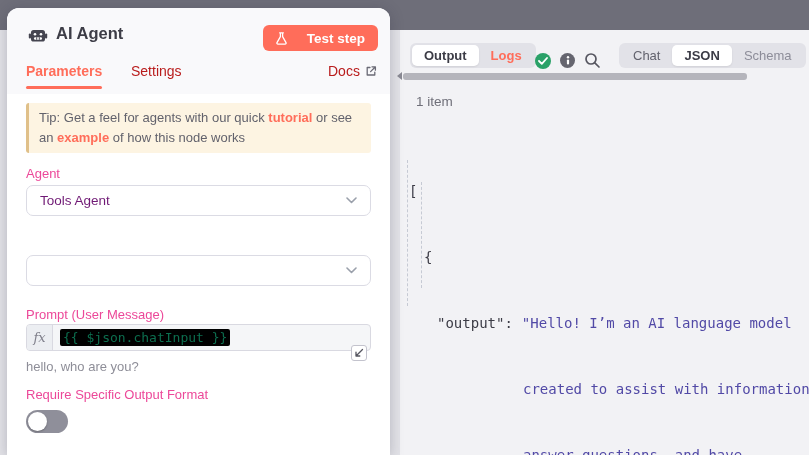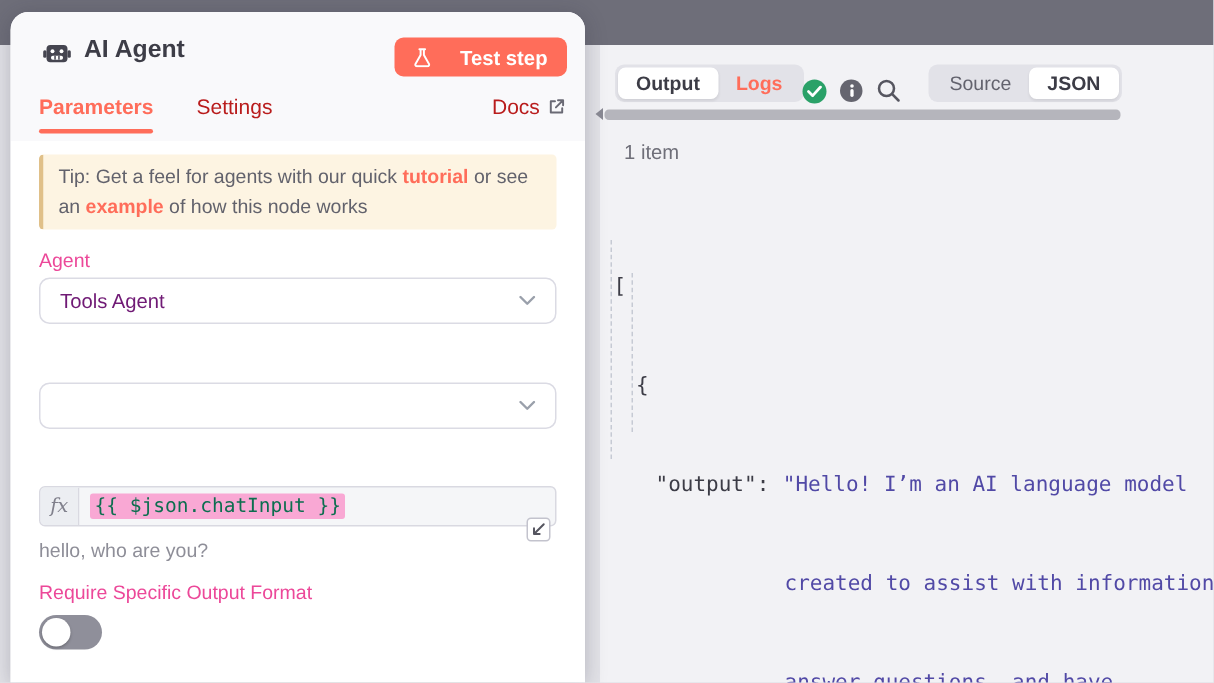--- a/index.html
+++ b/index.html
@@ -40,21 +40,21 @@
     padding:0 13px; font-size:13.5px; color:#701a75; cursor:pointer; }
   .select .chev { margin-left:auto; display:flex; }
 
   .expr { position:absolute; left:19px; top:316px; width:345px; height:27px;
     border:1px solid #d9d9e1; border-radius:4px; background:#f5f6f8; display:flex; }
   .expr-fx { width:26px; background:#eceef2; border-right:1px solid #d9d9e1;
     border-radius:3px 0 0 3px; display:flex; align-items:center; justify-content:center;
     font-family:"DejaVu Serif", serif; font-style:italic; font-size:13px; color:#80808c; }
   .expr-code { display:flex; align-items:center; padding-left:7px;
     font-family:"DejaVu Sans Mono", monospace; font-size:13px; }
-  .expr-code span { background:#f9a8d4; color:#0c6e4f; padding:1px 3px; border-radius:2px; }
+  .expr-code span { background:#000000; color:#0c6e4f; padding:1px 3px; border-radius:2px; }
   .expr-expand { position:absolute; left:344px; top:13px; width:16px; height:16px;
     background:#fff; border:1px solid #c3c3cd; border-radius:3px;
     display:flex; align-items:center; justify-content:center; cursor:pointer; }
   .hint { position:absolute; left:19px; top:351px; font-size:13px; color:#8e8e98; }
 
   .toggle { position:absolute; left:19px; top:402px; width:42px; height:23px;
     background:#8f8f9a; border-radius:12px; cursor:pointer; }
   .toggle .knob { position:absolute; left:2px; top:2px; width:19px; height:19px;
     background:#fff; border-radius:50%; box-shadow:0 1px 2px rgba(0,0,0,.25); }
 
@@ -118,22 +118,23 @@
       </span>
       <span style="display:flex;">
         <svg width="17" height="17" viewBox="0 0 17 17">
             <circle cx="7" cy="7" r="5" fill="none" stroke="#565660" stroke-width="1.7"></circle>
             <line x1="10.8" y1="10.8" x2="15" y2="15" stroke="#565660" stroke-width="1.7" stroke-linecap="round"></line>
           </svg>
       </span>
     </div>
 
     <div class="seg seg2">
-      <div class="seg-tab">Source</div>
+      <div class="seg-tab">Chat</div>
       <div class="seg-tab active">JSON</div>
+      <div class="seg-tab dim">Schema</div>
     </div>
 
     <div class="hscroll-arrow"></div>
     <div class="hscroll-thumb"></div>
 
     <div class="items-count">1 item</div>
 
     <div class="guide g1"></div>
     <div class="guide g2"></div>
 
@@ -205,20 +206,21 @@
       </div>
 
       <div class="select" style="top:161px;">
         <span class="chev">
           <svg width="11" height="7" viewBox="0 0 11 7">
               <polyline points="1,1 5.5,5.5 10,1" fill="none" stroke="#9aa0ab" stroke-width="1.6" stroke-linecap="round" stroke-linejoin="round"></polyline>
             </svg>
         </span>
       </div>
 
+      <div class="f-label" style="top:213px;">Prompt (User Message)</div>
       <div class="expr" style="top:230px;">
         <div class="expr-fx">fx</div>
         <div class="expr-code">
             <span>{{ $json.chatInput }}</span>
           </div>
       </div>
       <div class="expr-expand" style="top:251px;">
         <svg width="10" height="10" viewBox="0 0 10 10">
             <path d="M8.5 1.5 L2 8 M2 4.2 V8 H5.8" fill="none" stroke="#55555f" stroke-width="1.3" stroke-linecap="round" stroke-linejoin="round"></path>
           </svg>

